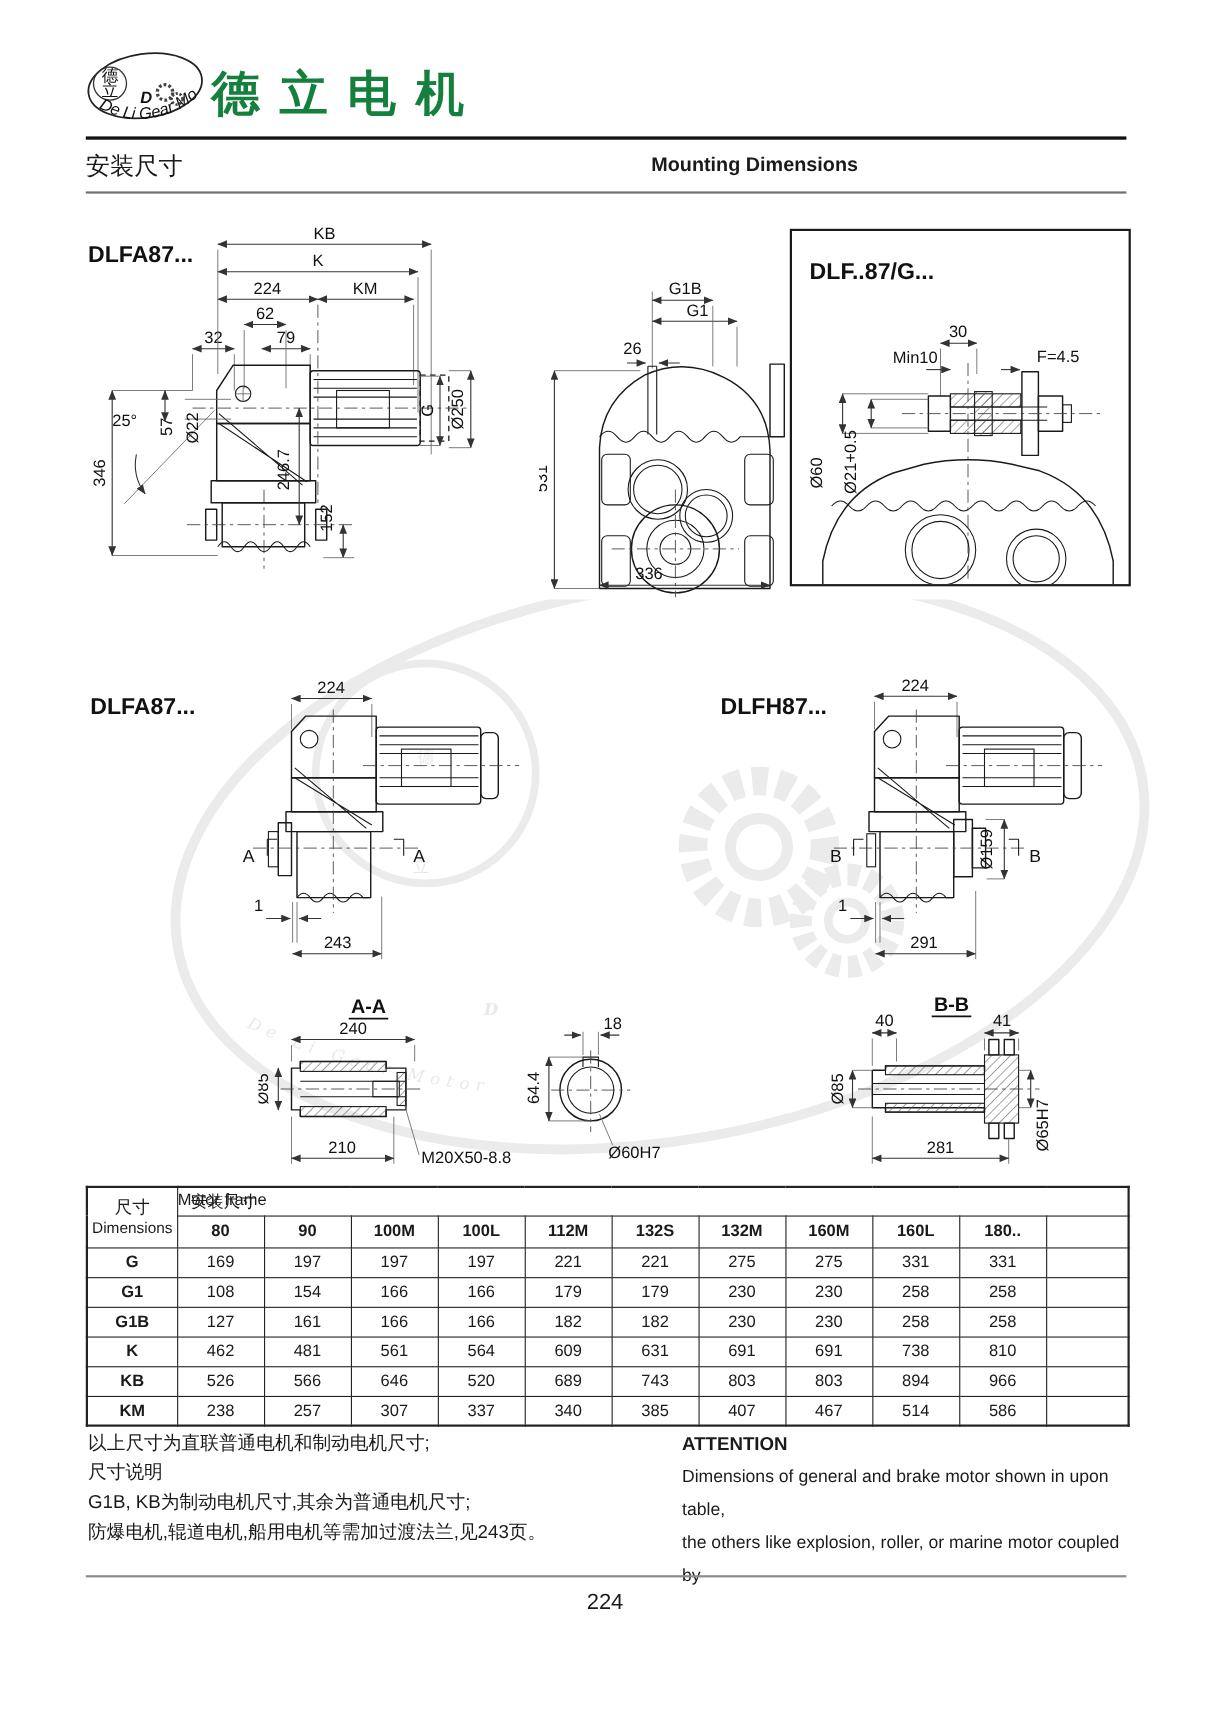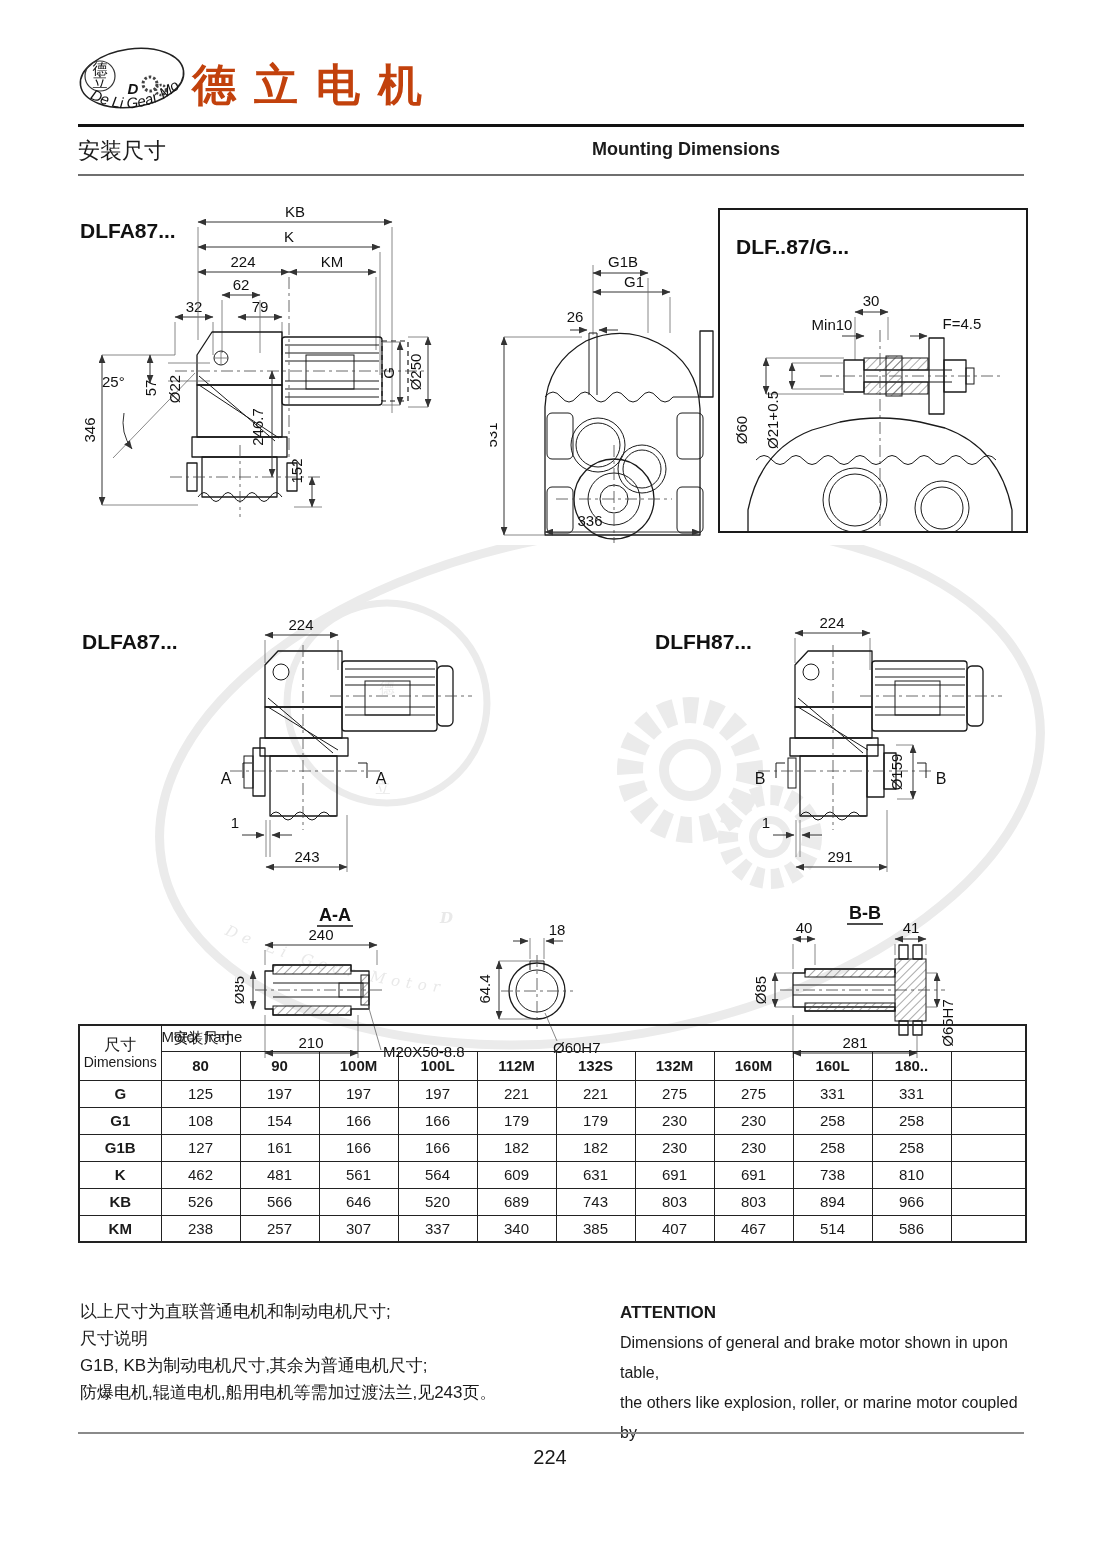--- a/index.html
+++ b/index.html
@@ -1,21 +1,21 @@
 <!DOCTYPE html>
 <html><head>
 <meta charset="utf-8">
 <style>
   html,body{margin:0;padding:0;background:#fff;}
   #page{position:relative;width:1100px;height:1555px;background:#fff;overflow:hidden;
         font-family:"Liberation Sans",sans-serif;color:#1a1a1a;}
   .abs{position:absolute;}
   
   #brand{left:192px;top:56px;font-family:"DejaVu Serif",serif;font-weight:bold;
-         font-size:44px;letter-spacing:18px;color:#c2410c;}
+         font-size:44px;letter-spacing:18px;color:#15803d;}
   #hrule1{left:78px;top:124px;width:946px;height:3px;background:#111;}
   #title-zh{left:78px;top:136px;font-size:22px;font-weight:normal;}
   #title-en{left:592px;top:139px;font-size:18px;font-weight:bold;}
   #hrule2{left:78px;top:174px;width:946px;height:2px;background:#6f6f6f;}
   
   #wm{left:95px;top:545px;z-index:0;pointer-events:none;}
   .drawing{z-index:1;}
   
   svg text{font-family:"Liberation Sans",sans-serif;font-size:15px;fill:#111;}
   svg .ttl{font-size:21px;font-weight:bold;}
@@ -27,21 +27,21 @@
   .ml{fill:none;stroke:#1a1a1a;stroke-width:1.3;stroke-linejoin:round;}
   .mt{fill:none;stroke:#1a1a1a;stroke-width:1;}
   .cl{fill:none;stroke:#444;stroke-width:0.8;stroke-dasharray:12 4 3 4;}
   .dsh{fill:none;stroke:#1a1a1a;stroke-width:1.2;stroke-dasharray:5 4;}
   .ht{fill:url(#hat);stroke:#1a1a1a;stroke-width:1;}
   .wm{fill:none;stroke:#ebebeb;}
   .wmt{fill:#e9e9e9;font-family:"DejaVu Serif",serif;}
   
   #d3box{left:718px;top:208px;width:306px;height:321px;border:2px solid #1a1a1a;}
   
-  #dimtable{left:78px;top:1024px;width:947px;border-collapse:collapse;table-layout:fixed;
+  #dimtable{left:78px;top:1078px;width:947px;border-collapse:collapse;table-layout:fixed;
             font-size:15px;z-index:2;background:transparent;padding-left:12px;}
   #dimtable td,#dimtable th{border:1px solid #222;text-align:center;padding:0;}
   #dimtable{border:2px solid #222;}
   #dimtable .lab{font-weight:bold;}
   #dimtable .hd{font-weight:bold;}
   #dimtable .dimcell{font-size:16px;line-height:1.15;}
   #dimtable .dimcell .en{font-size:14px;font-weight:normal;}
   #dimtable .speccell{position:relative;text-align:left;}
   #dimtable .speccell .zh{padding-left:12px;}
   #dimtable .speccell .enm{position:absolute;left:0;right:0;top:2px;}
@@ -443,21 +443,21 @@
       <td class="hd">112M</td>
       <td class="hd">132S</td>
       <td class="hd">132M</td>
       <td class="hd">160M</td>
       <td class="hd">160L</td>
       <td class="hd">180..</td>
       <td></td>
     </tr>
     <tr class="dr">
       <td class="lab">G</td>
-      <td>125</td>
+      <td>169</td>
           <td>197</td>
           <td>197</td>
           <td>197</td>
           <td>221</td>
           <td>221</td>
           <td>275</td>
           <td>275</td>
           <td>331</td>
           <td>331</td>
       <td></td>

